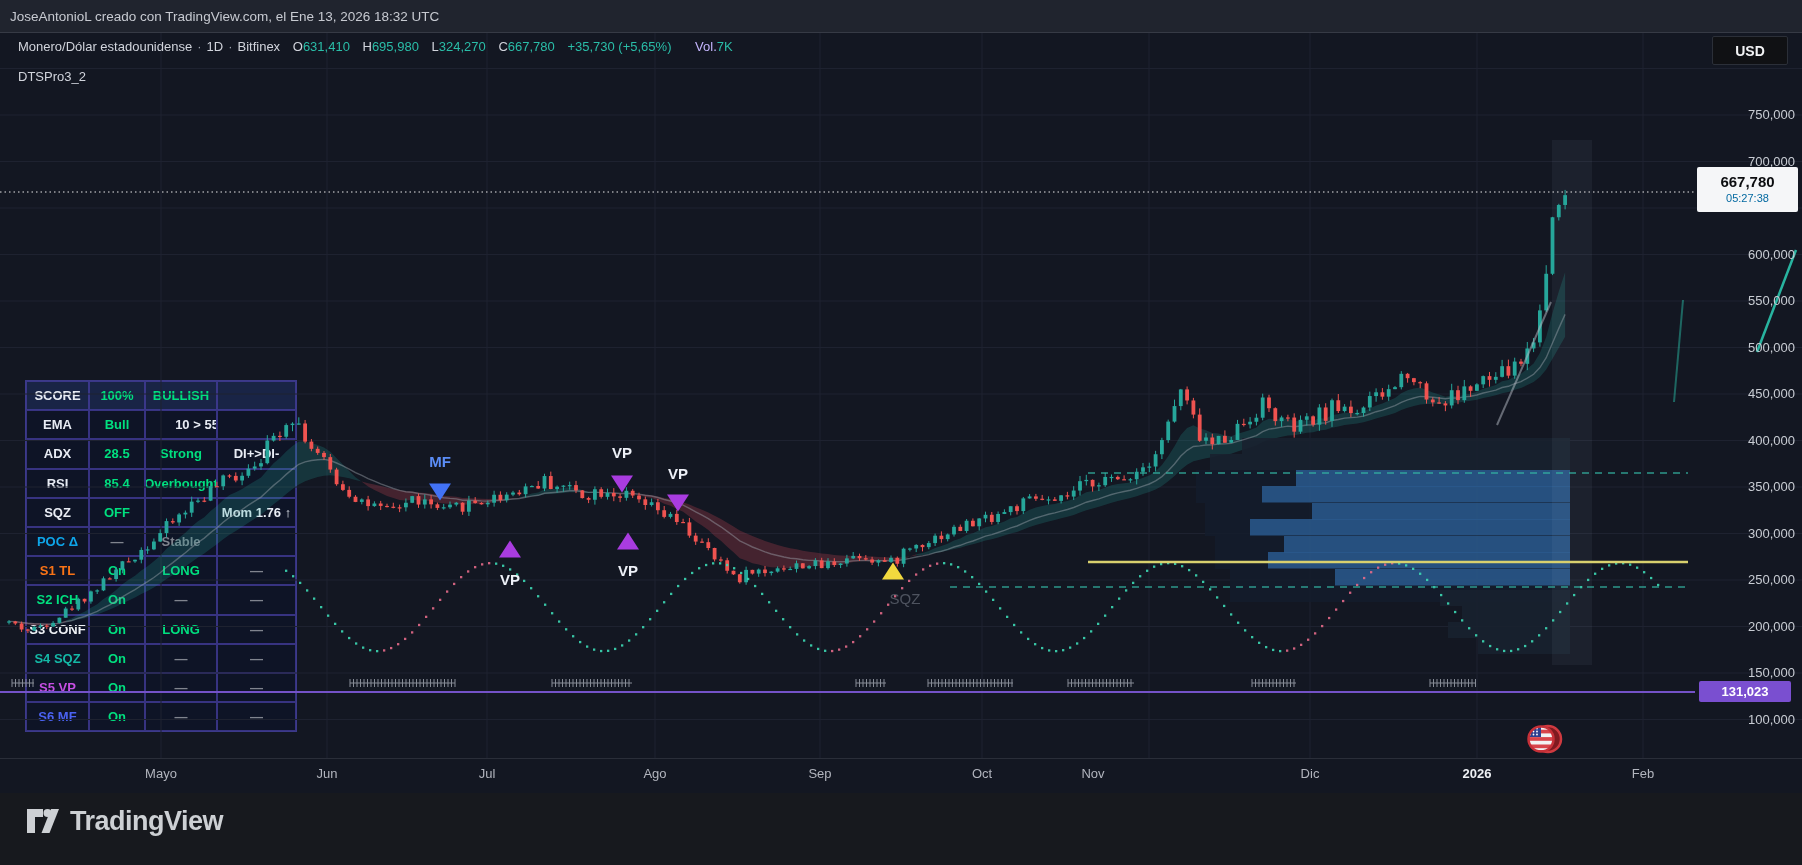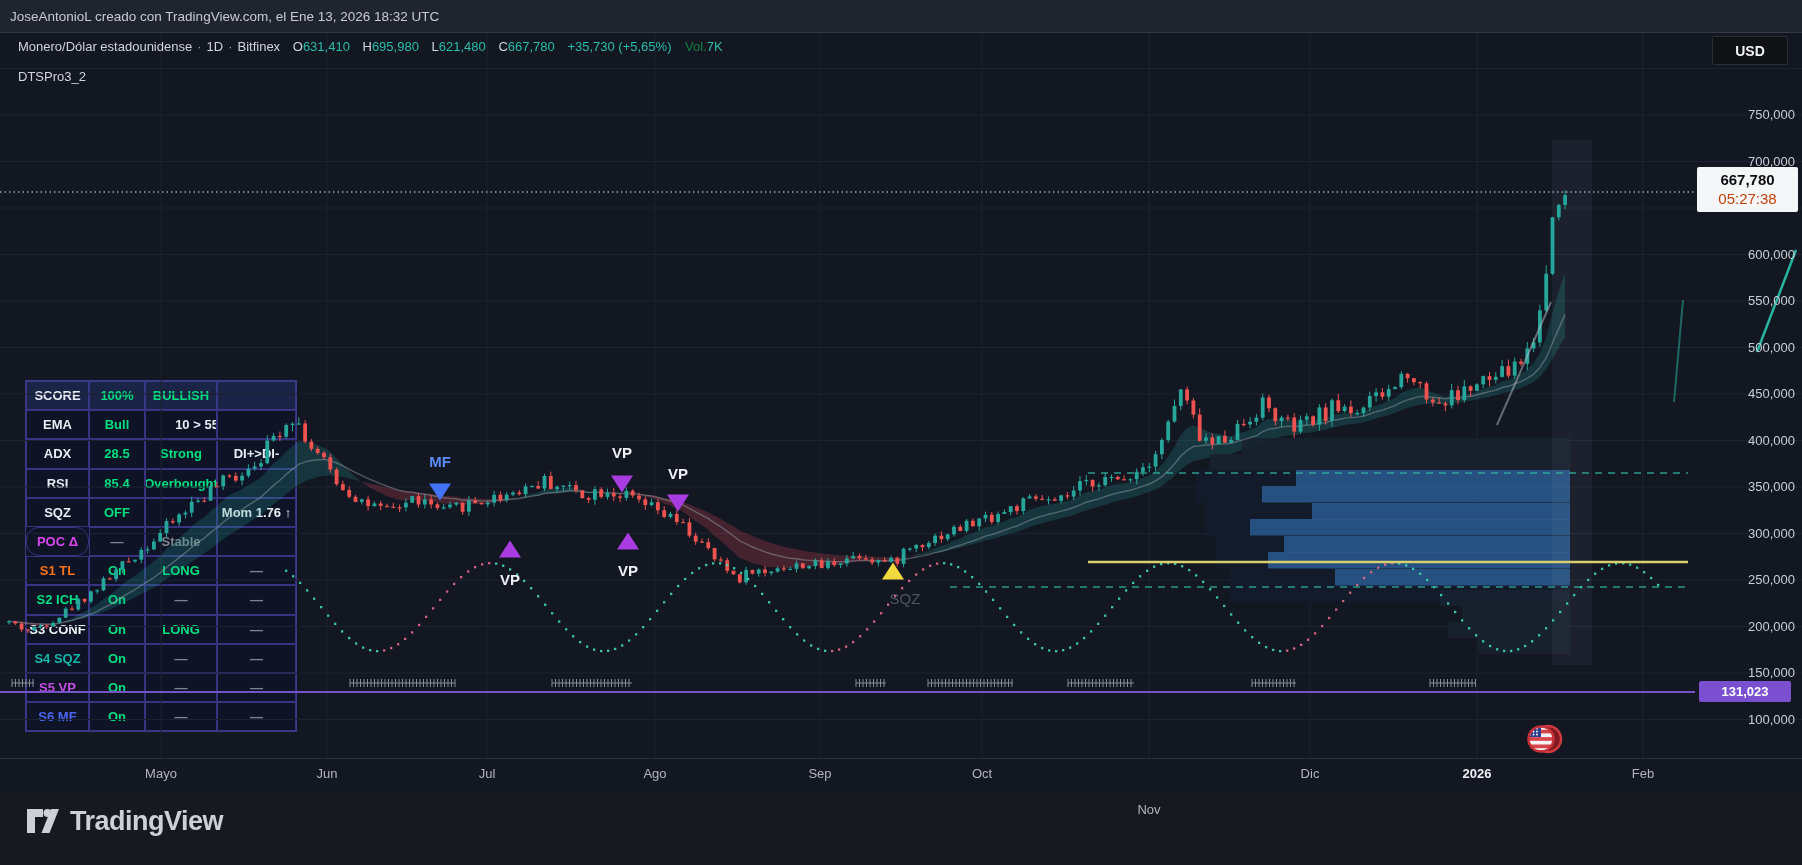--- a/index.html
+++ b/index.html
@@ -6,39 +6,39 @@
   body{font-family:"Liberation Sans","DejaVu Sans",sans-serif;}
   #page{position:relative;width:1802px;height:865px;background:#131722;overflow:hidden;}
   .abs{position:absolute;}
   #topbar{left:0;top:0;width:1802px;height:33px;background:#20242e;border-bottom:1px solid #363a45;
           display:flex;align-items:center;color:#c7cad1;font-size:13.5px;padding-left:10px;box-sizing:border-box;z-index:60;}
   #legend1{left:18px;top:39px;font-size:13px;color:#d1d4dc;z-index:55;white-space:nowrap;}
   #legend1 .sep{color:#9aa0aa;margin:0 5px;}
   #legend1 .olet{color:#d1d4dc;margin-left:9px;}
   #legend1 .oval{color:#2abda8;}
   #legend1 .chg{color:#2abda8;margin-left:9px;}
-  #legend1 .vlab{color:#15803d;margin-left:10px;}
+  #legend1 .vlab{color:#c4b5fd;margin-left:20px;}
   #legend1 .vval{color:#2abda8;}
   #legend2{left:18px;top:69px;font-size:13px;color:#d1d4dc;z-index:55;}
   #usdbtn{left:1712px;top:36px;width:74px;height:27px;background:#101114;border:1px solid #2b2f38;border-radius:2px;
           color:#f2f3f5;font-size:14px;font-weight:bold;display:flex;align-items:center;justify-content:center;z-index:60;}
   #chartSvg{left:0;top:0;z-index:10;pointer-events:none;}
   
   #dtstable{left:25px;top:380px;z-index:5;background:rgba(13,19,40,0.78);border:1px solid #3c3a8a;}
   #dtstable .trow{display:grid;grid-template-columns:63px 56px 72px 79px;}
   #dtstable .cell{border:1px solid rgba(70,62,160,0.75);height:27.2px;display:flex;align-items:center;justify-content:center;
                   font-size:13px;font-weight:bold;color:#e8ecf4;white-space:nowrap;overflow:hidden;}
   #dtstable .hdr .cell{background:rgba(36,52,100,0.92);color:#e3e8f2;}
   #dtstable .hl .cell{background:rgba(28,40,78,0.82);}
   
   .pricelab{width:100px;text-align:right;padding-right:10px;font-size:13px;color:#c8ccd3;z-index:50;}
   #pricebox{left:1697px;top:167px;width:101px;height:45px;background:#f5f6f8;border-radius:2px;z-index:52;
             display:flex;flex-direction:column;align-items:center;justify-content:center;line-height:1.25;}
   #pricebox .p{font-size:15px;font-weight:bold;color:#0c0d10;}
-  #pricebox .cd{font-size:15px;color:#c2410c;}
+  #pricebox .cd{font-size:11px;color:#0369a1;}
   #levelbox{left:1699px;top:681px;width:92px;height:21px;background:#7a4fd0;border-radius:2px;z-index:52;
             display:flex;align-items:center;justify-content:center;color:#fff;font-size:13px;font-weight:bold;}
   
   #timeaxis{left:0;top:758px;width:1802px;height:34px;background:#131722;border-top:1px solid #2a2e39;z-index:45;}
   .monthlab{top:766px;width:70px;text-align:center;font-size:13px;color:#b2b5be;z-index:46;}
   .monthlab.bold{color:#eef0f4;font-weight:bold;}
   
   #footer{left:0;top:792px;width:1802px;height:73px;background:#17191e;z-index:44;}
   #tvlogo{left:26px;top:806px;display:flex;align-items:center;gap:10px;z-index:46;}
   #tvlogo .brand{font-size:27px;font-weight:bold;color:#cdd0d4;letter-spacing:-0.5px;}
@@ -81,21 +81,21 @@
         <div class="cell" style="color: rgb(0, 224, 127);">Overbought</div>
         <div class="cell" style="color: rgb(154, 160, 170);"></div>
       </div>
       <div class="trow">
         <div class="cell" style="color: rgb(232, 236, 244);">SQZ</div>
         <div class="cell" style="color: rgb(0, 224, 127);">OFF</div>
         <div class="cell" style="color: rgb(154, 160, 170);"></div>
         <div class="cell" style="color: rgb(232, 236, 244);">Mom 1.76 ↑</div>
       </div>
       <div class="trow">
-        <div class="cell" style="color: #d946ef; border-radius: 13px;">POC Δ</div>
+        <div class="cell" style="color: #0ea5e9;">POC Δ</div>
         <div class="cell" style="color: rgb(128, 132, 142);">—</div>
         <div class="cell" style="color: rgb(128, 132, 142);">Stable</div>
         <div class="cell" style="color: rgb(154, 160, 170);"></div>
       </div>
       <div class="trow">
         <div class="cell" style="color: #f97316; text-align: center;">S1 TL</div>
         <div class="cell" style="color: rgb(0, 224, 127);">On</div>
         <div class="cell" style="color: rgb(0, 224, 127);">LONG</div>
         <div class="cell" style="color: rgb(128, 132, 142);">—</div>
       </div>
@@ -1038,21 +1038,21 @@
       <polygon points="667,494.5 689,494.5 678,511.5" fill="#a93ce0"></polygon>
       <polygon points="499,557.5 521,557.5 510,540.5" fill="#a93ce0"></polygon>
       <polygon points="617,549.5 639,549.5 628,532.5" fill="#a93ce0"></polygon>
       <polygon points="882,579.5 904,579.5 893,562.5" fill="#f2d93e"></polygon>
     </svg>
 
   <div id="legend1" class="abs">
     <span>Monero/Dólar estadounidense</span><span class="sep">·</span><span>1D</span><span class="sep">·</span><span>Bitfinex</span>
     <span class="olet">O</span><span class="oval">631,410</span>
     <span class="olet">H</span><span class="oval">695,980</span>
-    <span class="olet">L</span><span class="oval">621,480</span>
+    <span class="olet">L</span><span class="oval">324,270</span>
     <span class="olet">C</span><span class="oval">667,780</span>
     <span class="chg">+35,730 (+5,65%)</span>
     <span class="vlab">Vol.</span><span class="vval">7K</span>
   </div>
   <div id="legend2" class="abs">
     <span>DTSPro3_2</span>
   </div>
 
   <div id="usdbtn" class="abs">
     <span>USD</span>
@@ -1129,17 +1129,17 @@
     <div class="abs mklabel" style="left: 678px; top: 473px; color: rgb(238, 241, 248);">VP</div>
     <div class="abs mklabel" style="left: 510px; top: 579px; color: rgb(238, 241, 248);">VP</div>
     <div class="abs mklabel" style="left: 628px; top: 570px; color: rgb(238, 241, 248);">VP</div>
     <div class="abs wmark" style="left: 905px; top: 598px;">SQZ</div>
     <div class="abs monthlab" style="left: 126px;">Mayo</div>
     <div class="abs monthlab" style="left: 292px;">Jun</div>
     <div class="abs monthlab" style="left: 452px;">Jul</div>
     <div class="abs monthlab" style="left: 620px;">Ago</div>
     <div class="abs monthlab" style="left: 785px;">Sep</div>
     <div class="abs monthlab" style="left: 947px;">Oct</div>
-    <div class="abs monthlab" style="left: 1114px; margin-top: 36px;">Nov</div>
+    <div class="abs monthlab" style="left: 1058px;">Nov</div>
     <div class="abs monthlab" style="left: 1275px;">Dic</div>
     <div class="abs monthlab bold" style="left: 1442px;">2026</div>
     <div class="abs monthlab" style="left: 1608px;">Feb</div>
   </div>
 
 </body></html>

